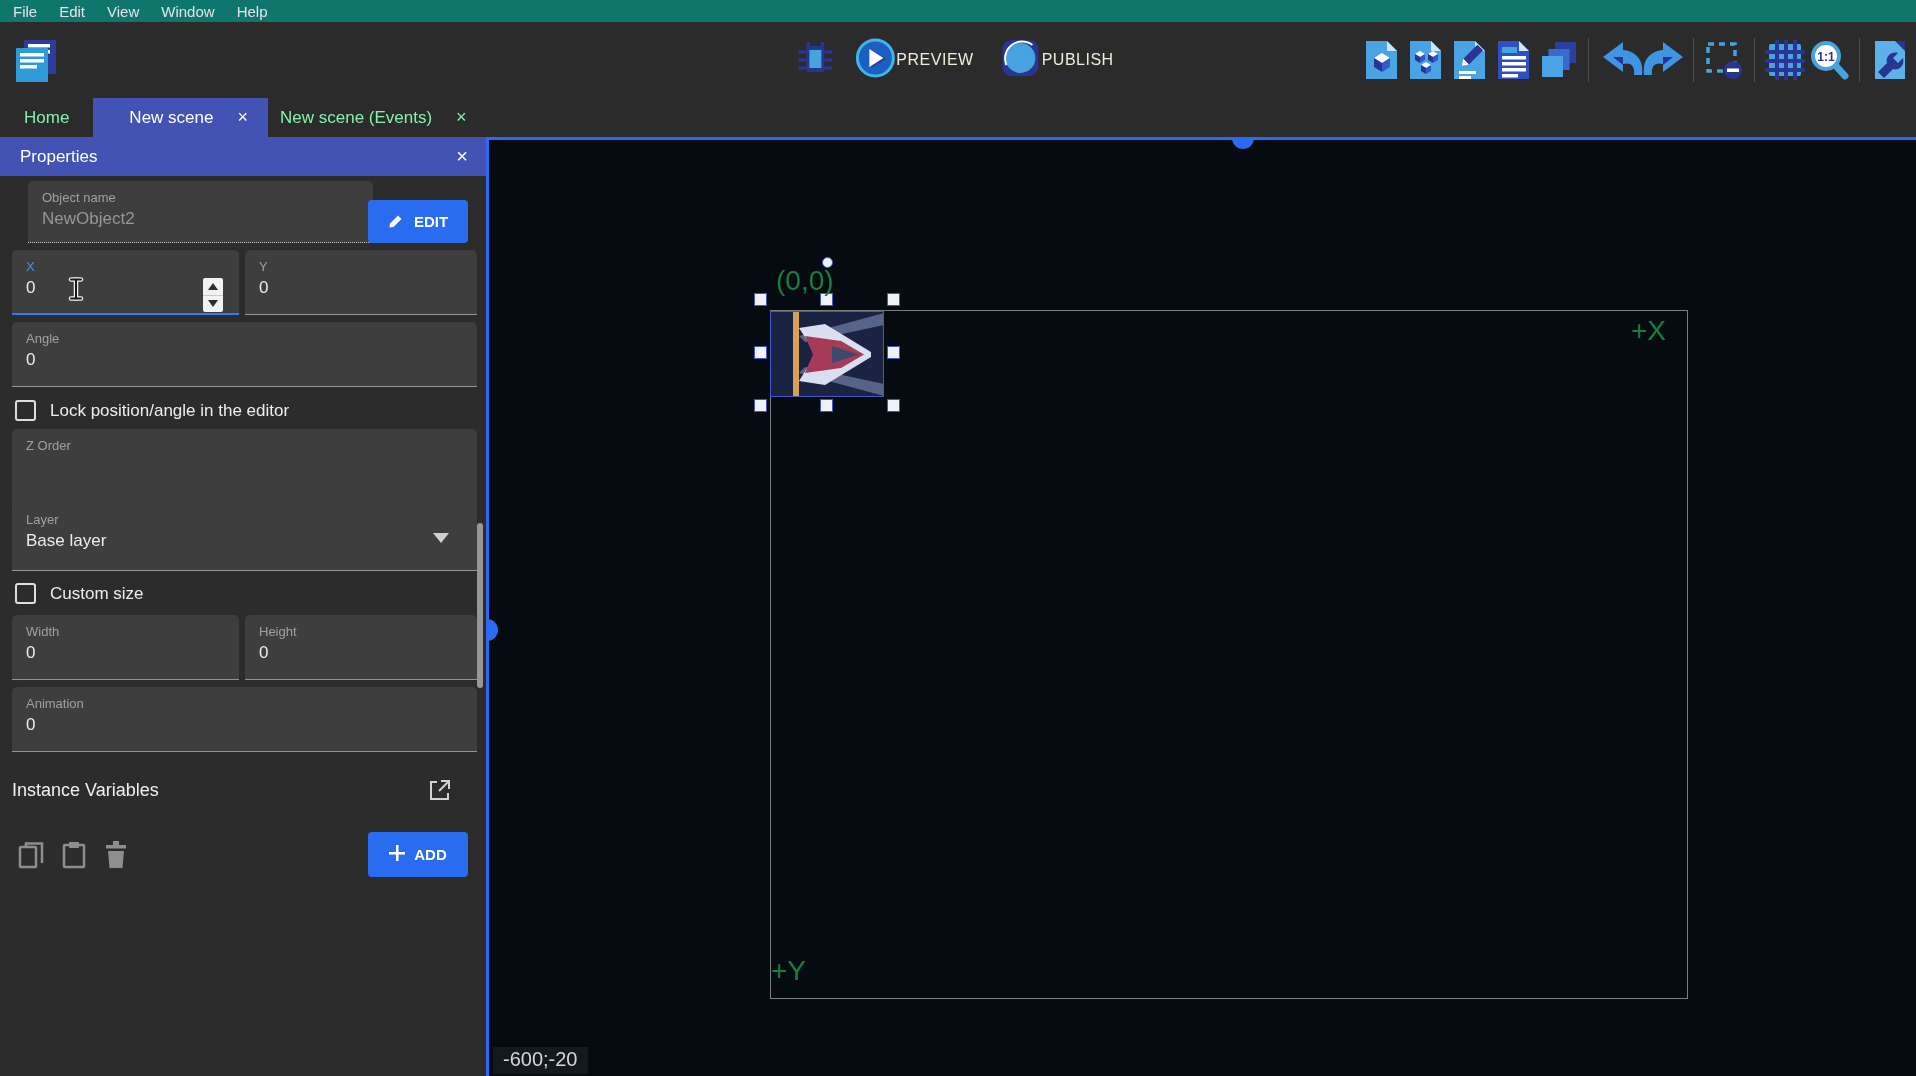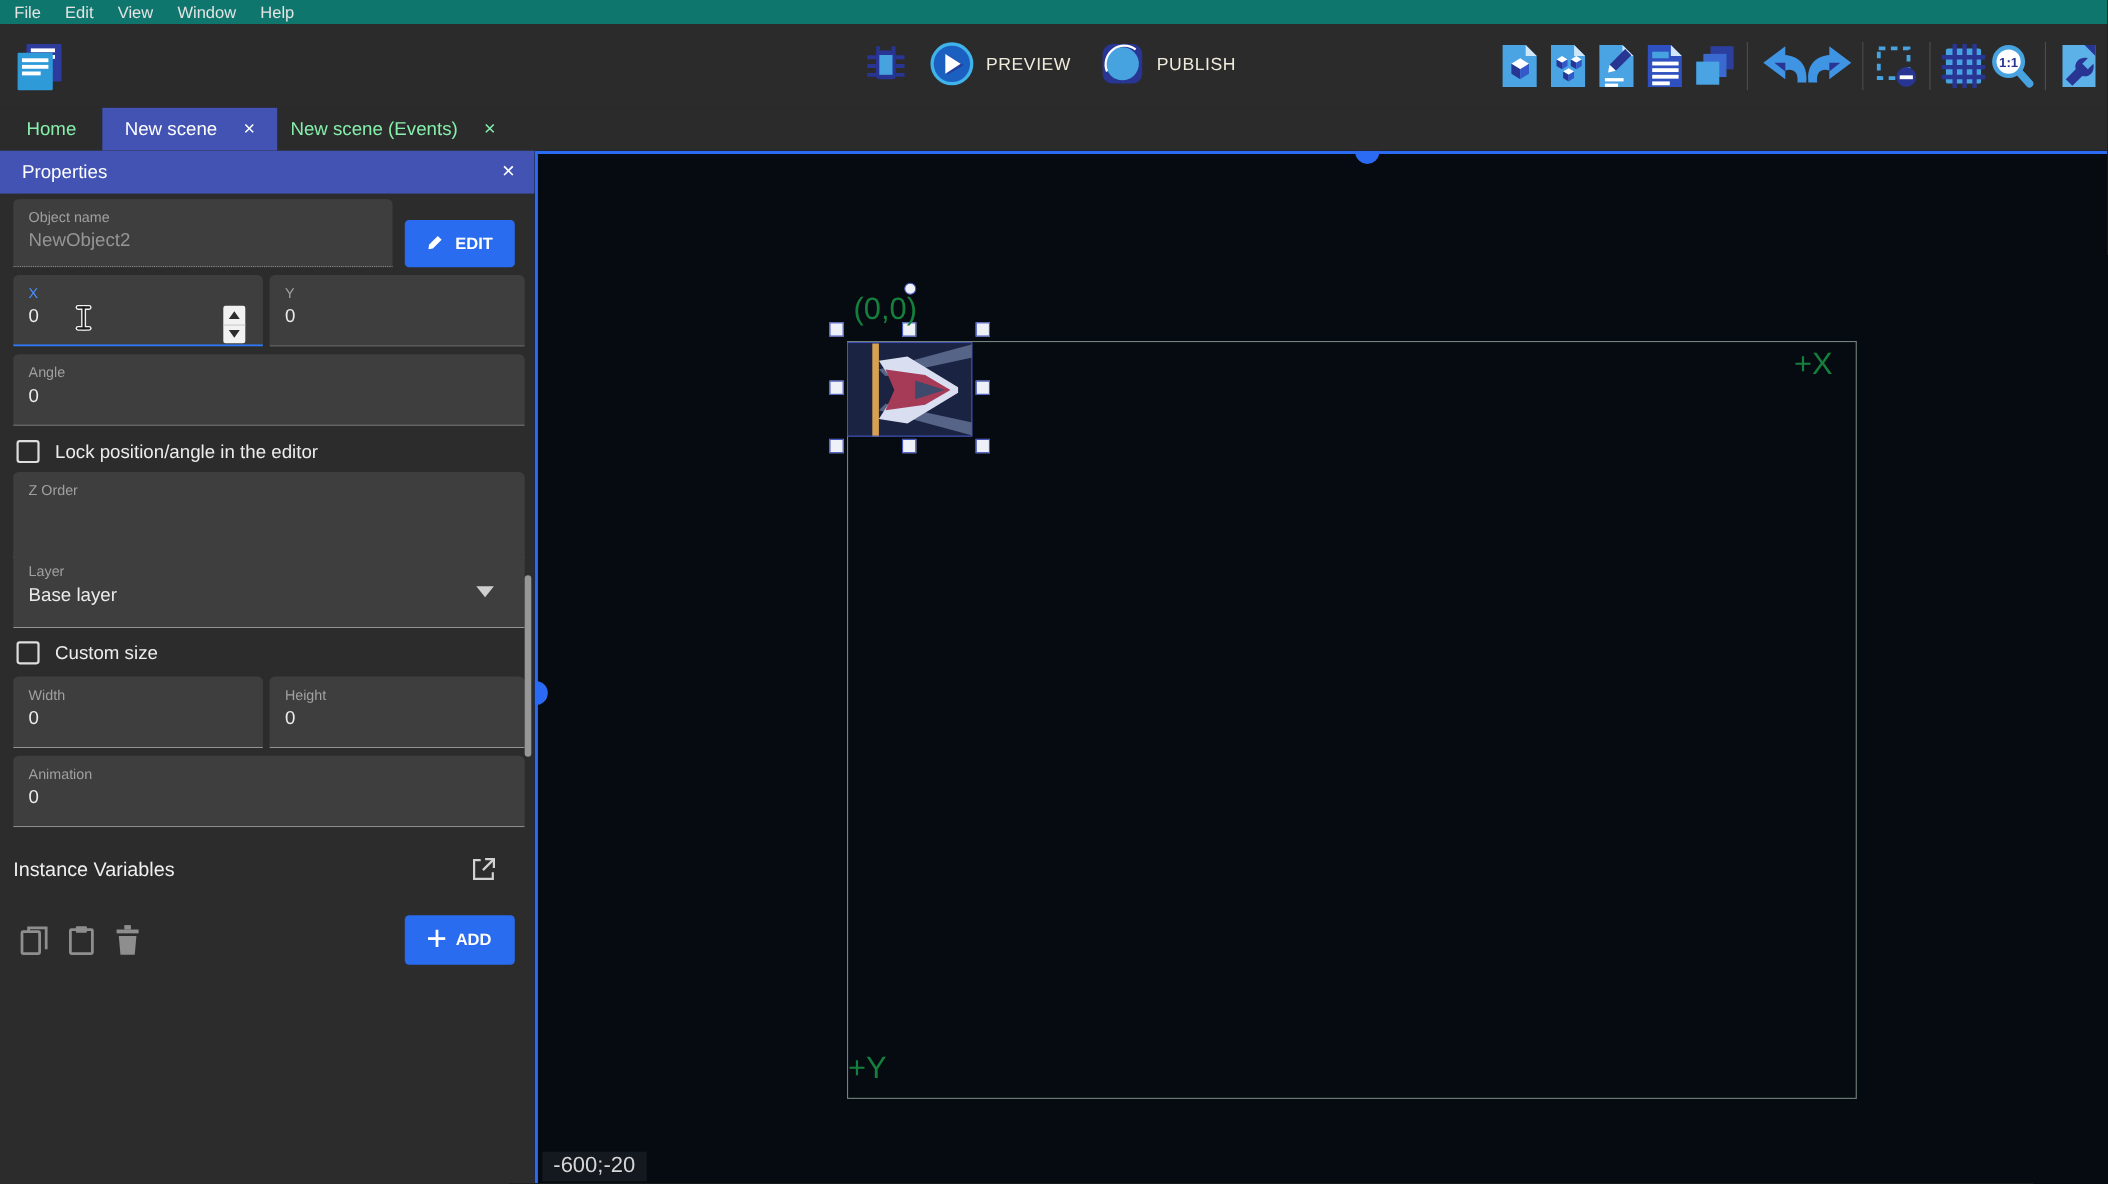--- a/index.html
+++ b/index.html
@@ -8,31 +8,31 @@
        -webkit-font-smoothing:antialiased;}
   
   .menubar{position:absolute;left:0;top:0;width:100%;height:22px;background:#0f766e;
            display:flex;align-items:center;padding-left:2px;box-sizing:border-box;}
   .menubar span{padding:0 11px;font-size:15px;color:#e4e4e4;cursor:default;}
   
   .toolbar{position:absolute;left:0;top:22px;width:100%;height:76px;background:#2b2b2b;}
   .proj-icon{position:absolute;left:12px;top:14px;width:48px;height:50px;}
   .tb-center{position:absolute;left:50%;top:0;height:76px;transform:translateX(-50%);
              display:flex;align-items:center;gap:14px;}
-  .tb-btn{display:flex;align-items:center;gap:10px;background:none;border:none;cursor:pointer;
+  .tb-btn{display:flex;align-items:center;background:none;border:none;cursor:pointer;
           color:#efebdd;font-size:16px;font-family:"Liberation Sans",sans-serif;letter-spacing:.5px;}
   .tb-right{position:absolute;right:4px;top:0;height:76px;display:flex;align-items:center;}
   .tb-right .ic{width:40px;height:44px;margin:0 2px;cursor:pointer;}
   .tb-sep{width:1px;height:44px;background:#4d4d4d;margin:0 8px;}
   
   .tabbar{position:absolute;left:0;top:98px;width:100%;height:39px;background:#2b2b2b;display:flex;}
   .tab{display:flex;align-items:center;font-size:17px;color:#86efac;cursor:pointer;}
   .tab .tlabel{padding:0 12px;}
   .tab.home{padding:0 12px;}
-  .tab.active{background:#4253b4;color:#fff;padding:0 8px 0 8px;}
+  .tab.active{background:#4253b4;color:#fff;padding:0 8px 0 24px;}
   .tab .tabx{font-size:18px;padding:0 12px;color:inherit;}
   .tab.active .tabx{color:#fff;}
   
   .main{position:absolute;left:0;top:137px;width:100%;height:939px;display:flex;}
   .panel{position:relative;width:486px;height:939px;background:#2c2c2c;flex:none;}
   .panel-header{position:absolute;left:0;top:0;width:486px;height:39px;background:#4253b4;
                 display:flex;align-items:center;justify-content:space-between;box-sizing:border-box;
                 padding:0 18px 0 20px;}
   .panel-header .ptitle{color:#fff;font-size:17px;}
   .panel-header .pclose{color:#fff;font-size:20px;cursor:pointer;}
@@ -277,21 +277,21 @@
   </div>
 
   <div class="main">
 
     <aside class="panel">
       <div class="panel-header">
         <span class="ptitle">Properties</span>
         <span class="pclose">×</span>
       </div>
 
-      <div class="field disabled" style="left:12px;top:44px;width:345px;height:62px;">
+      <div class="field disabled" style="left:28px;top:44px;width:345px;height:62px;">
         <div class="flabel">Object name</div>
         <div class="fvalue">NewObject2</div>
       </div>
       <button class="blue-btn" style="left:368px;top:63px;width:100px;height:43px;">
         <span>
           <svg width="17" height="17" viewBox="0 0 17 17">
             <path d="M2 11.5 L10 3.5 L13.5 7 L5.5 15 L1.5 15.5 Z" fill="#fff"></path>
           </svg>
         </span>
         <span>EDIT</span>

